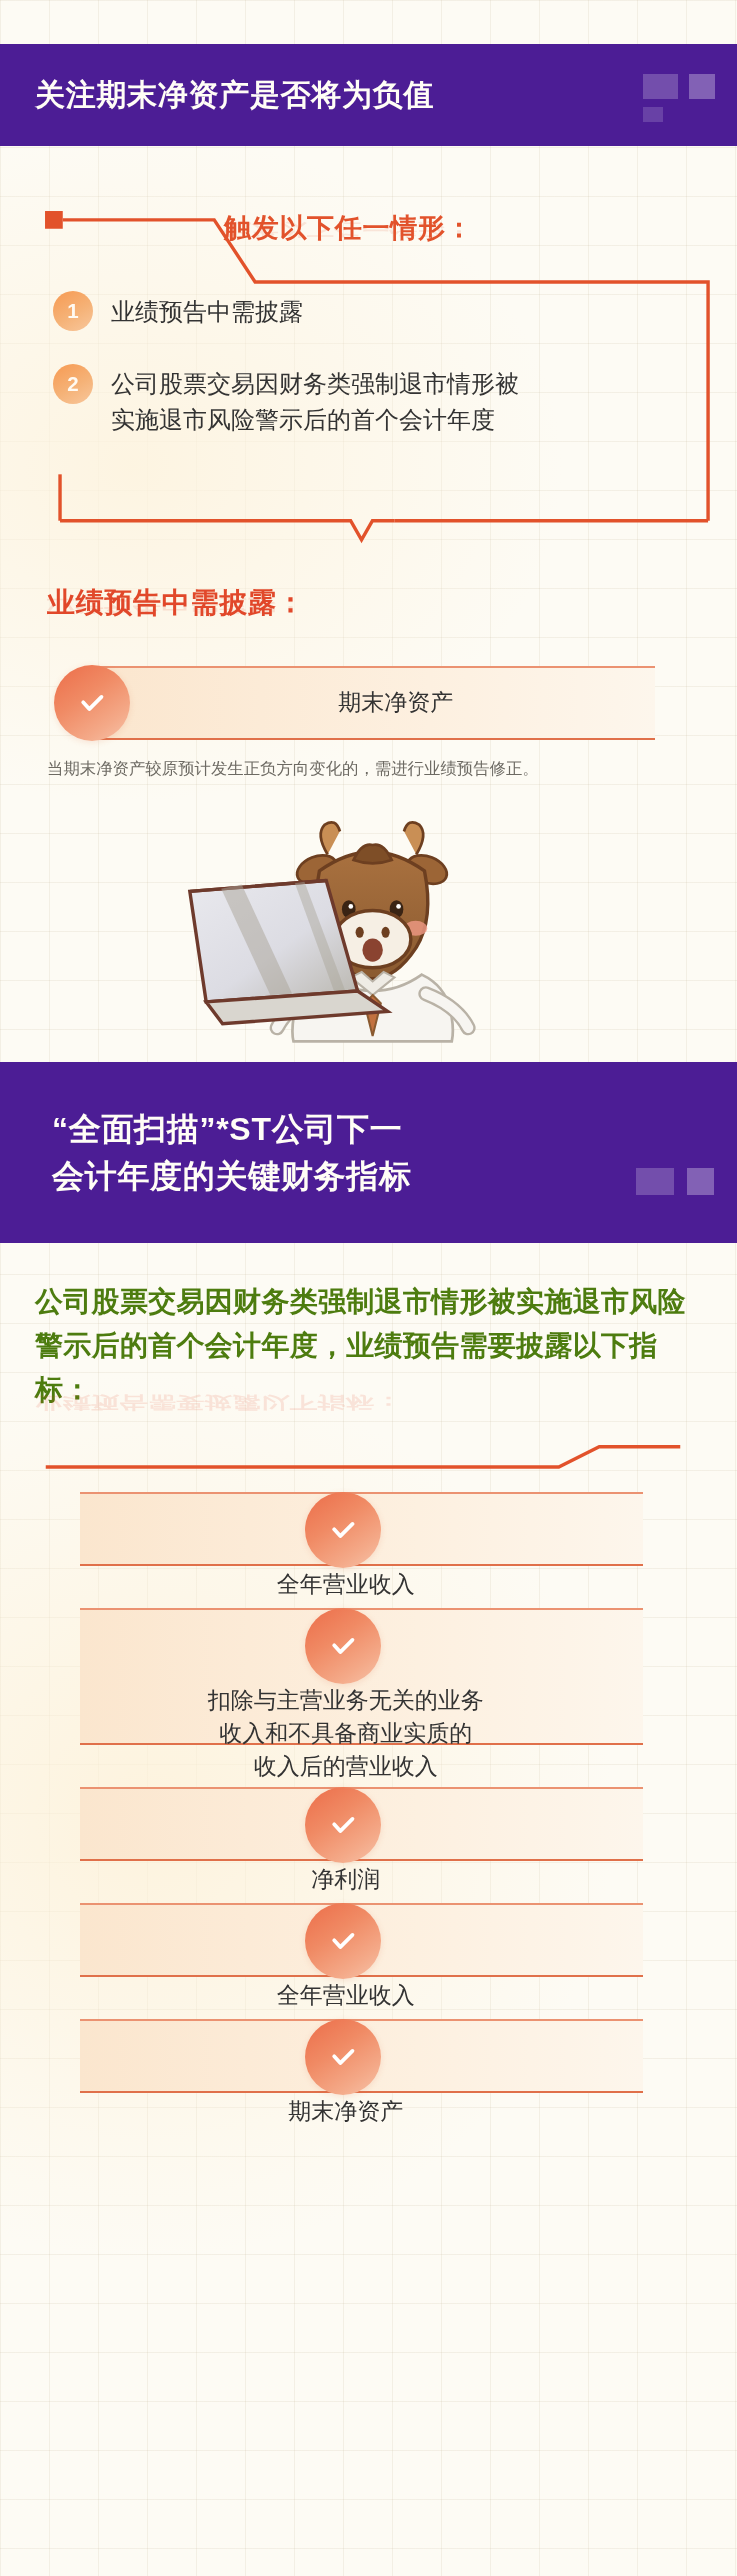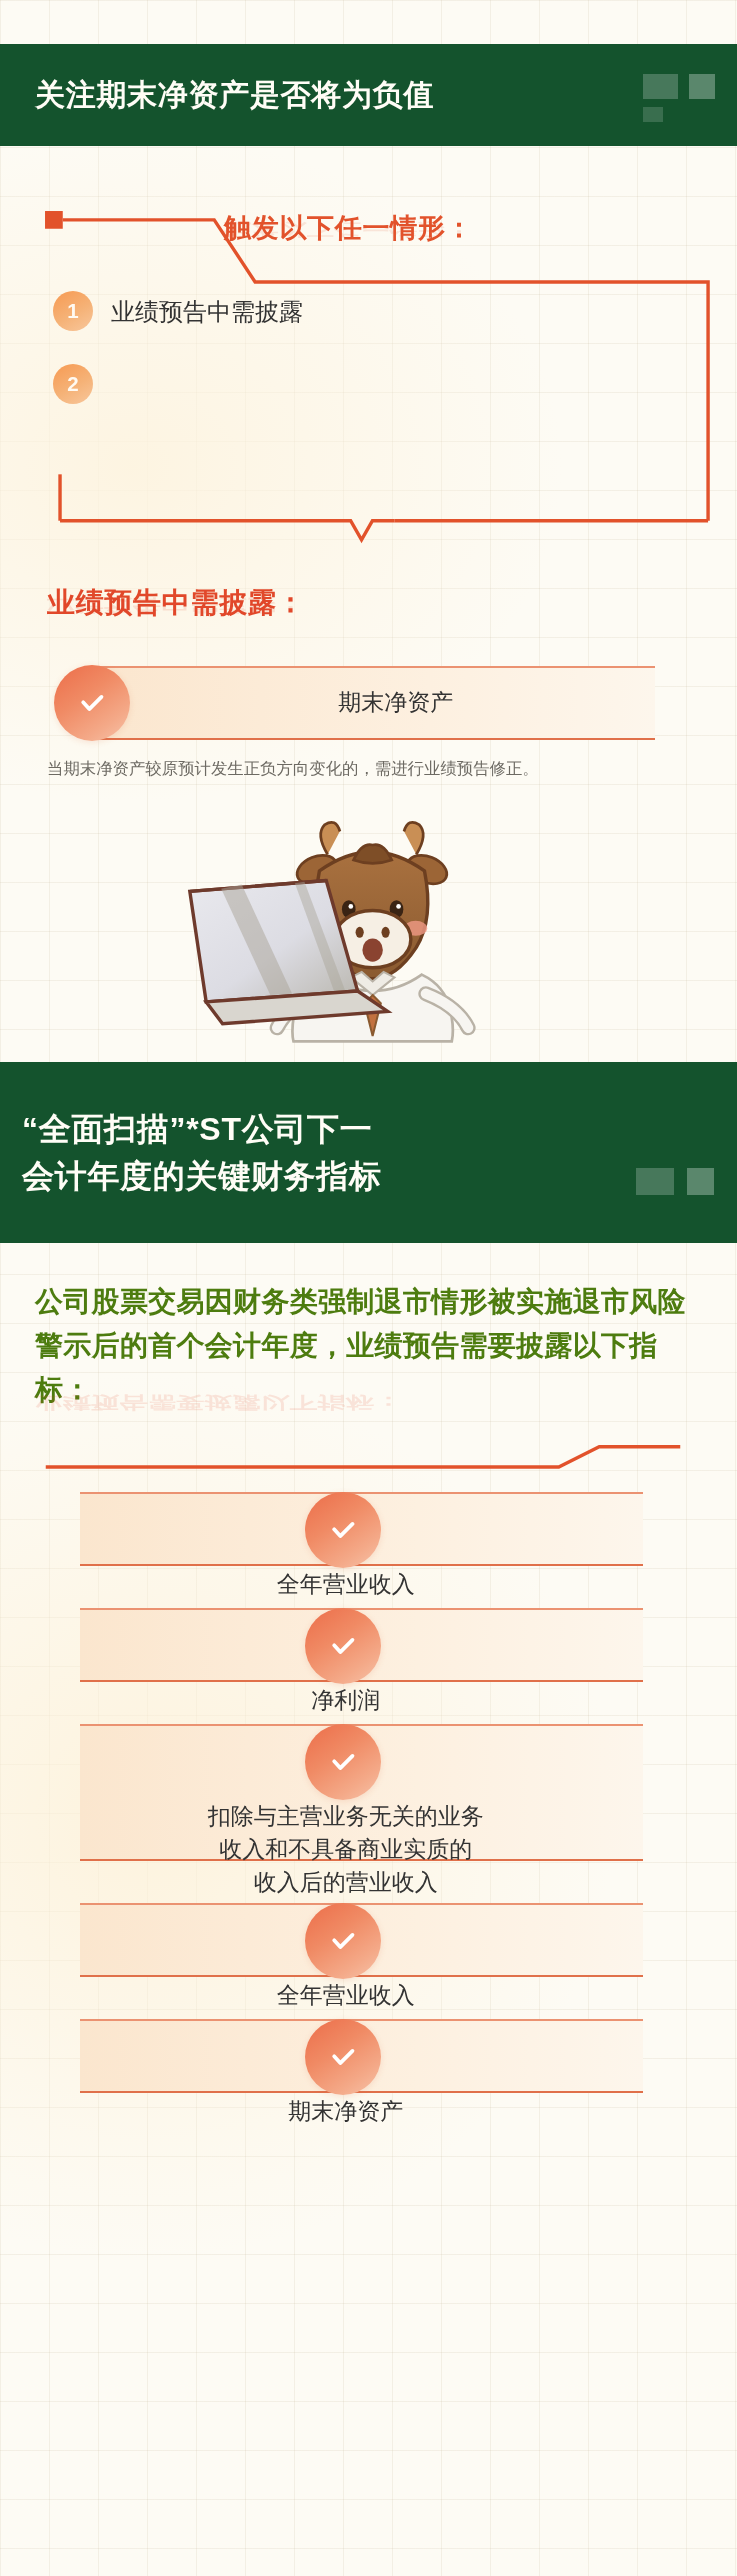--- a/index.html
+++ b/index.html
@@ -33,21 +33,21 @@
   .wash-a { top: 0; height: 1229px;
     background: radial-gradient(ellipse 614px 478px at 18% 38%, rgba(253,243,222,0.85), rgba(253,250,243,0) 70%); }
   .wash-b { top: 1194px; height: 1382px;
     background: radial-gradient(ellipse 648px 614px at 20% 45%, rgba(253,241,216,0.8), rgba(253,250,243,0) 72%); }
 
   .page { position: relative; z-index: 2; width: 737px; }
 
   
   .banner {
     position: relative;
-    background: #14532d;
+    background: #4c1d95;
     width: 100%;
     display: flex;
     align-items: center;
     overflow: hidden;
   }
   .banner-title {
     color: #fffdf6;
     font-weight: bold;
     letter-spacing: 0.7px;
     position: relative;
@@ -58,21 +58,21 @@
     z-index: 1;
     background: rgba(255,255,255,0.22);
   }
 
   #banner-1 { height: 102px; margin-top: 44px; padding-left: 35px; }
   #banner-1 .banner-title { font-size: 30px; }
   #banner-1 .d1 { width: 35px; height: 24.6px; right: 59px; top: 30px; }
   #banner-1 .d2 { width: 26px; height: 24.6px; right: 22px; top: 30px; background: rgba(255,255,255,0.30); }
   #banner-1 .d3 { width: 20.5px; height: 15px; right: 74px; top: 63px; background: rgba(255,255,255,0.16); }
 
-  #banner-2 { height: 181px; margin-top: 0; padding-left: 22px; }
+  #banner-2 { height: 181px; margin-top: 0; padding-left: 52px; }
   #banner-2 .banner-title { font-size: 32px; line-height: 1.45; }
   #banner-2 .d1 { width: 38px; height: 27px; right: 63px; top: 106px; }
   #banner-2 .d2 { width: 27px; height: 27px; right: 23px; top: 106px; background: rgba(255,255,255,0.30); }
 
   
   .sec1 { position: relative; padding: 0 0 0 12px; }
 
   .bracket-wrap {
     position: relative;
     height: 382px;
@@ -303,20 +303,22 @@
 
         <div class="num-list">
 
           <div class="num-item">
             <div class="num-badge">1</div>
             <div class="num-text">业绩预告中需披露</div>
           </div>
 
           <div class="num-item">
             <div class="num-badge">2</div>
+            <div class="num-text" style="white-space:pre-line;">公司股票交易因财务类强制退市情形被
+实施退市风险警示后的首个会计年度</div>
           </div>
 
         </div>
       </div>
 
       <div class="sub-heading-wrap">
         <div class="sub-heading">业绩预告中需披露：</div>
         <div class="sub-heading-ghost">业绩预告中需披露：</div>
       </div>
 
@@ -419,49 +421,49 @@
       <div class="check-row">
         <div class="check-bar"></div>
         <div class="check-circle">
           <svg width="38" height="38" viewBox="0 0 56 56">
             <path d="M15 27 L24 37 L42 19" fill="none" stroke="#ffffff" stroke-width="5.5" stroke-linecap="round" stroke-linejoin="round"></path>
           </svg>
         </div>
         <div class="check-label">全年营业收入</div>
       </div>
 
-      <div class="check-row">
-        <div class="check-bar"></div>
-        <div class="check-circle">
-          <svg width="38" height="38" viewBox="0 0 56 56">
-            <path d="M15 27 L24 37 L42 19" fill="none" stroke="#ffffff" stroke-width="5.5" stroke-linecap="round" stroke-linejoin="round"></path>
-          </svg>
-        </div>
-        <div class="check-label">净利润</div>
-      </div>
-
       <div class="check-row tall">
         <div class="check-bar"></div>
         <div class="check-circle">
           <svg width="38" height="38" viewBox="0 0 56 56">
             <path d="M15 27 L24 37 L42 19" fill="none" stroke="#ffffff" stroke-width="5.5" stroke-linecap="round" stroke-linejoin="round"></path>
           </svg>
         </div>
         <div class="check-label" style="white-space:pre-line;">扣除与主营业务无关的业务
 收入和不具备商业实质的
 收入后的营业收入</div>
       </div>
 
       <div class="check-row">
         <div class="check-bar"></div>
         <div class="check-circle">
           <svg width="38" height="38" viewBox="0 0 56 56">
             <path d="M15 27 L24 37 L42 19" fill="none" stroke="#ffffff" stroke-width="5.5" stroke-linecap="round" stroke-linejoin="round"></path>
           </svg>
         </div>
+        <div class="check-label">净利润</div>
+      </div>
+
+      <div class="check-row">
+        <div class="check-bar"></div>
+        <div class="check-circle">
+          <svg width="38" height="38" viewBox="0 0 56 56">
+            <path d="M15 27 L24 37 L42 19" fill="none" stroke="#ffffff" stroke-width="5.5" stroke-linecap="round" stroke-linejoin="round"></path>
+          </svg>
+        </div>
         <div class="check-label">全年营业收入</div>
       </div>
 
       <div class="check-row">
         <div class="check-bar"></div>
         <div class="check-circle">
           <svg width="38" height="38" viewBox="0 0 56 56">
             <path d="M15 27 L24 37 L42 19" fill="none" stroke="#ffffff" stroke-width="5.5" stroke-linecap="round" stroke-linejoin="round"></path>
           </svg>
         </div>

